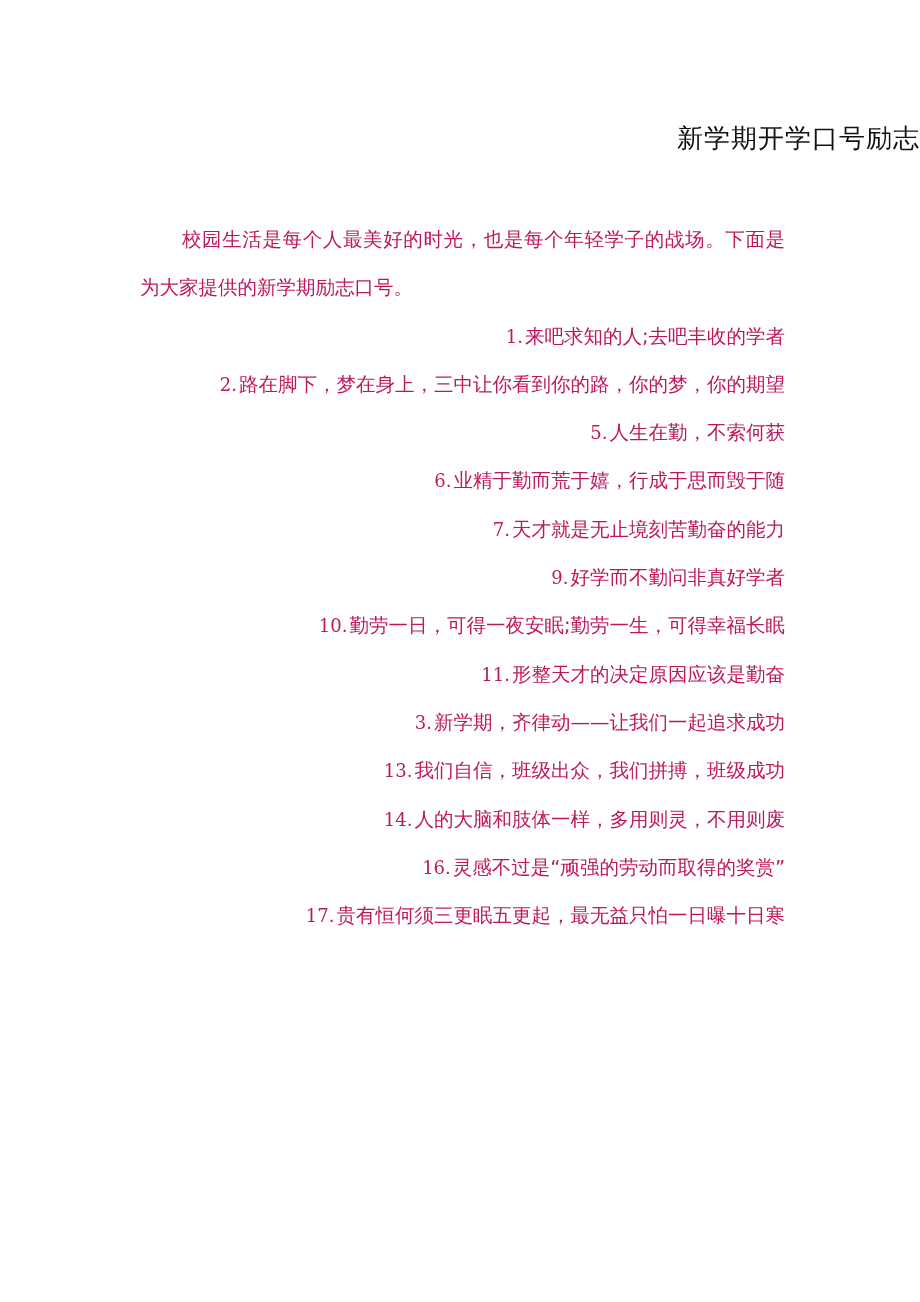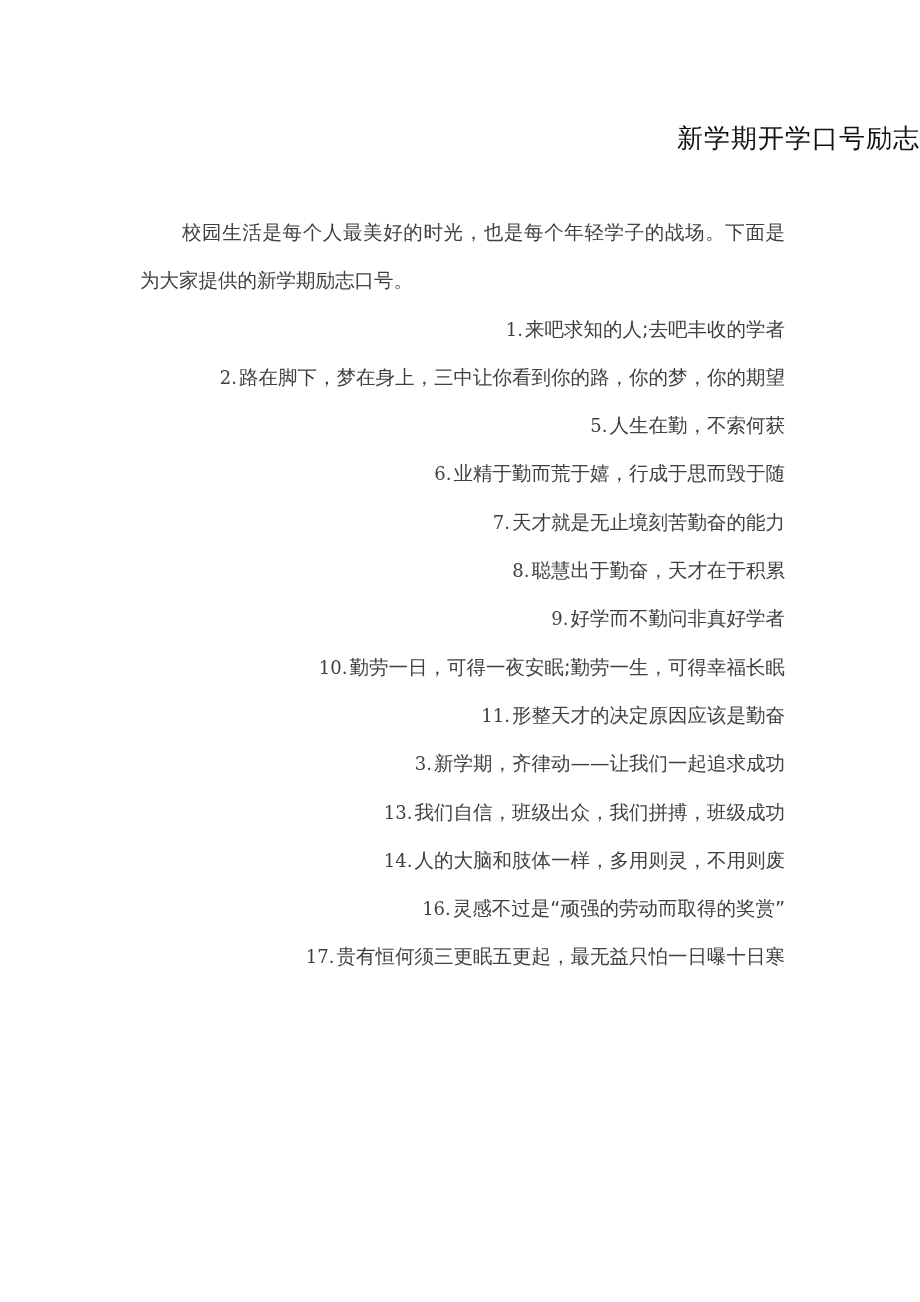--- a/index.html
+++ b/index.html
@@ -31,25 +31,25 @@
       font-size: 26px;
       line-height: 40px;
       letter-spacing: 1px;
       color: #111;
       font-weight: normal;
       margin: 0;
     }
     .body-text {
       position: absolute;
       left: 140px;
-      top: 209px;
+      top: 216px;
       width: 645px;
       font-size: 19.5px;
       line-height: 48.3px;
-      color: #404040;
+      color: #be185d;
     }
     .para {
       margin: 0;
       text-indent: 42px;
       text-align: justify;
     }
     .item {
       margin: 0;
       text-indent: 42px;
       text-align: right;
@@ -67,21 +67,20 @@
   <h1 class="title">新学期开学口号励志</h1>
 
   <div class="body-text">
     <p class="para">校园生活是每个人最美好的时光，也是每个年轻学子的战场。下面是为大家提供的新学期励志口号。</p>
 
     <p class="item"><span class="num">1.</span><span>来吧求知的人;去吧丰收的学者</span></p>
     <p class="item"><span class="num">2.</span><span>路在脚下，梦在身上，三中让你看到你的路，你的梦，你的期望</span></p>
     <p class="item"><span class="num">5.</span><span>人生在勤，不索何获</span></p>
     <p class="item"><span class="num">6.</span><span>业精于勤而荒于嬉，行成于思而毁于随</span></p>
     <p class="item"><span class="num">7.</span><span>天才就是无止境刻苦勤奋的能力</span></p>
-    <p class="item"><span class="num">8.</span><span>聪慧出于勤奋，天才在于积累</span></p>
     <p class="item"><span class="num">9.</span><span>好学而不勤问非真好学者</span></p>
     <p class="item"><span class="num">10.</span><span>勤劳一日，可得一夜安眠;勤劳一生，可得幸福长眠</span></p>
     <p class="item"><span class="num">11.</span><span>形整天才的决定原因应该是勤奋</span></p>
     <p class="item"><span class="num">3.</span><span>新学期，齐律动——让我们一起追求成功</span></p>
     <p class="item"><span class="num">13.</span><span>我们自信，班级出众，我们拼搏，班级成功</span></p>
     <p class="item"><span class="num">14.</span><span>人的大脑和肢体一样，多用则灵，不用则废</span></p>
     <p class="item"><span class="num">16.</span><span>灵感不过是“顽强的劳动而取得的奖赏”</span></p>
     <p class="item"><span class="num">17.</span><span>贵有恒何须三更眠五更起，最无益只怕一日曝十日寒</span></p>
   </div>
 </div>

